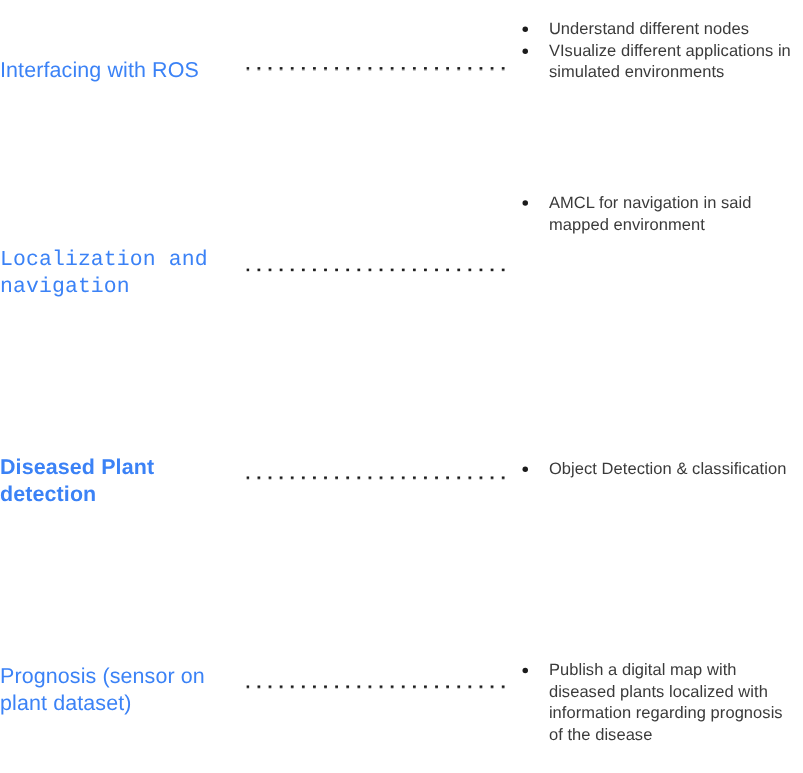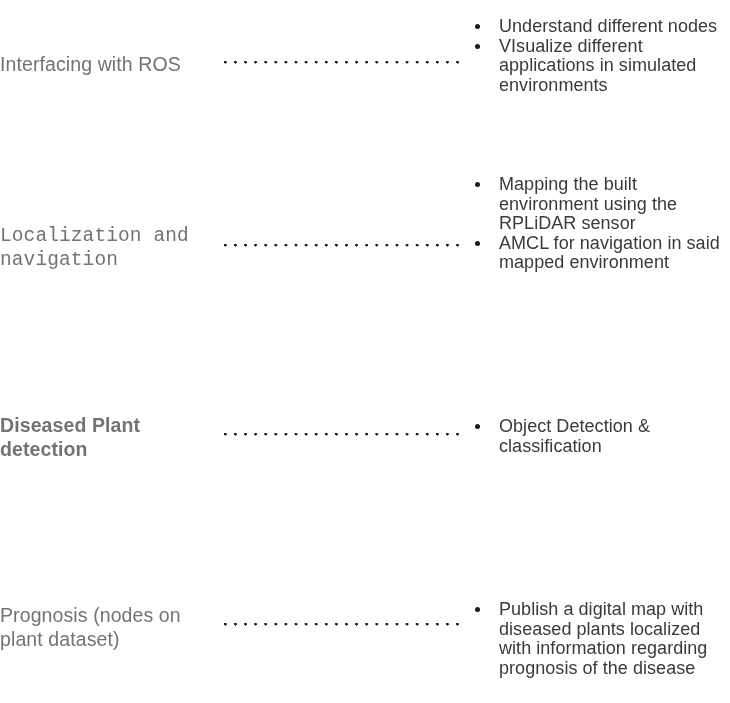--- a/index.html
+++ b/index.html
@@ -31,21 +31,21 @@
     display: block;
   }
 
   .row-title {
     position: absolute;
     left: 0px;
     width: 215px;
     font-size: 19.5px;
     line-height: 24px;
     letter-spacing: 0.1px;
-    color: #737373;
+    color: #3b82f6;
     font-weight: 400;
     white-space: pre-line;
     margin: 0;
   }
 
   
   .leader {
     position: absolute;
     left: 224px;
     width: 238px;
@@ -67,21 +67,21 @@
     left: 472px;
     width: 250px;
     margin: 0;
     padding: 0;
     list-style: none;
   }
 
   .bullet-item {
     position: relative;
     padding-left: 27px;
-    font-size: 18px;
+    font-size: 15px;
     line-height: 19.6px;
     color: #3a3a3a;
     font-weight: 400;
     letter-spacing: 0.05px;
     margin: 0 0 0 0;
   }
 
   .bullet-dot {
     position: absolute;
     left: 3px;
@@ -119,44 +119,40 @@
   </div>
 
   <div class="row" style="top:0px;">
     <div class="row-title" style="top:224px; width:200px;font-family:Liberation Mono, monospace;">Localization and navigation</div>
 
     <div class="leader" style="top:244px; left:224px; width:237px;"></div>
 
     <ul class="bullets" style="top:175px;">
       <li class="bullet-item">
         <span class="bullet-dot"></span>
-        <span class="bullet-text">Mapping the built environment using the RPLiDAR sensor</span>
-      </li>
-      <li class="bullet-item">
-        <span class="bullet-dot"></span>
         <span class="bullet-text">AMCL for navigation in said mapped environment</span>
       </li>
     </ul>
   </div>
 
   <div class="row" style="top:0px;">
     <div class="row-title" style="top:413px; width:170px;font-weight:bold;">Diseased Plant detection</div>
 
     <div class="leader" style="top:433px; left:224px; width:237px;"></div>
 
     <ul class="bullets" style="top:417px;">
       <li class="bullet-item">
         <span class="bullet-dot"></span>
         <span class="bullet-text">Object Detection &amp; classification</span>
       </li>
     </ul>
   </div>
 
   <div class="row" style="top:0px;">
-    <div class="row-title" style="top:603px; width:218px;">Prognosis (nodes on plant dataset)</div>
+    <div class="row-title" style="top:603px; width:218px;">Prognosis (sensor on plant dataset)</div>
 
     <div class="leader" style="top:623px; left:224px; width:237px;"></div>
 
     <ul class="bullets" style="top:600px;">
       <li class="bullet-item">
         <span class="bullet-dot"></span>
         <span class="bullet-text">Publish a digital map with diseased plants localized with information regarding prognosis of the disease</span>
       </li>
     </ul>
   </div>

